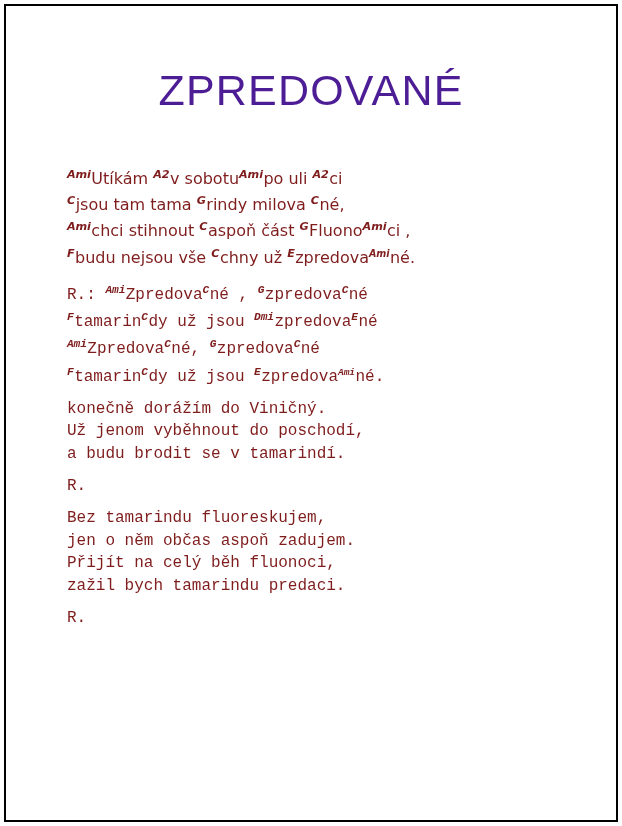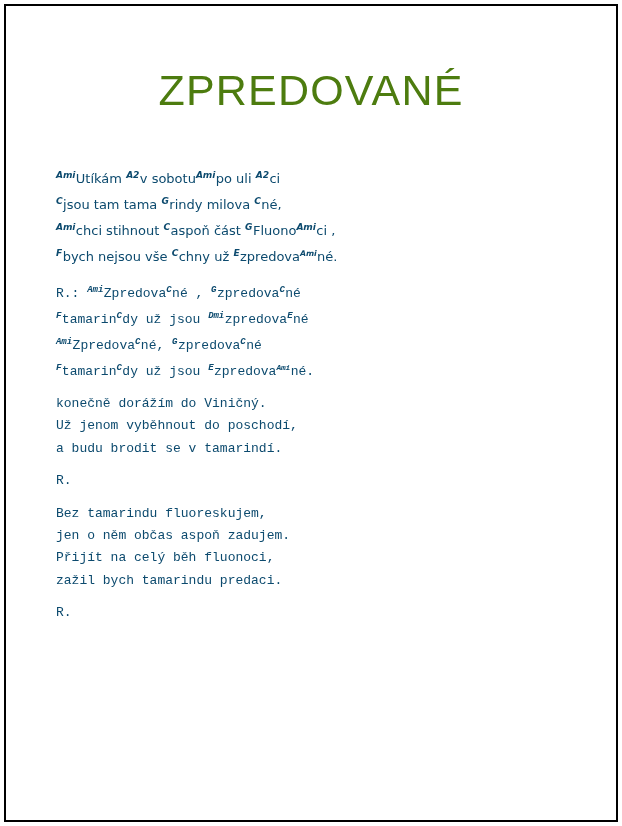--- a/index.html
+++ b/index.html
@@ -37,33 +37,33 @@
   .song-title {
     position: absolute;
     top: 60px;
     left: 0;
     right: 0;
     text-align: center;
     font-family: "Liberation Sans", sans-serif;
     font-weight: 300;
     font-size: 43px;
     letter-spacing: 1.2px;
-    color: #4d7c0f;
+    color: #4c1d95;
     white-space: nowrap;
   }
 
   
   .lyrics {
     position: absolute;
     top: 158px;
-    left: 50px;
+    left: 61px;
     right: 40px;
-    font-size: 13px;
+    font-size: 16px;
     line-height: 22.4px;
-    color: #0c4a6e;
+    color: #7f1d1d;
   }
 
   .block {
     margin: 0;
   }
   .block + .block {
     margin-top: 10px;
     font-family: Liberation Mono, monospace;
   }
 
@@ -92,21 +92,21 @@
 <div class="page">
   <div class="page-frame">
 
     <div class="song-title">ZPREDOVANÉ</div>
 
     <div class="lyrics">
         <div class="block">
           <div class="line"><span class="chord">Ami</span><span>Utíkám </span><span class="chord">A2</span><span>v sobotu</span><span class="chord">Ami</span><span>po uli </span><span class="chord">A2</span><span>ci</span></div>
           <div class="line"><span class="chord">C</span><span>jsou tam tama </span><span class="chord">G</span><span>rindy milova </span><span class="chord">C</span><span>né,</span></div>
           <div class="line"><span class="chord">Ami</span><span>chci stihnout </span><span class="chord">C</span><span>aspoň část </span><span class="chord">G</span><span>Fluono</span><span class="chord">Ami</span><span>ci ,</span></div>
-          <div class="line"><span class="chord">F</span><span>bych nejsou vše </span><span class="chord">C</span><span>chny už </span><span class="chord">E</span><span>zpredova</span><span class="chord inword">Ami</span><span>né.</span></div>
+          <div class="line"><span class="chord">F</span><span>budu nejsou vše </span><span class="chord">C</span><span>chny už </span><span class="chord">E</span><span>zpredova</span><span class="chord inword">Ami</span><span>né.</span></div>
         </div>
         <div class="block">
           <div class="line"><span>R.: </span><span class="chord">Ami</span><span>Zpredova</span><span class="chord">C</span><span>né , </span><span class="chord">G</span><span>zpredova</span><span class="chord">C</span><span>né</span></div>
           <div class="line"><span class="chord">F</span><span>tamarin</span><span class="chord">C</span><span>dy už jsou </span><span class="chord">Dmi</span><span>zpredova</span><span class="chord">E</span><span>né</span></div>
           <div class="line"><span class="chord">Ami</span><span>Zpredova</span><span class="chord">C</span><span>né, </span><span class="chord">G</span><span>zpredova</span><span class="chord">C</span><span>né</span></div>
           <div class="line"><span class="chord">F</span><span>tamarin</span><span class="chord">C</span><span>dy už jsou </span><span class="chord">E</span><span>zpredova</span><span class="chord inword">Ami</span><span>né.</span></div>
         </div>
         <div class="block">
           <div class="line"><span>konečně dorážím do Viničný.</span></div>
           <div class="line"><span>Už jenom vyběhnout do poschodí,</span></div>

